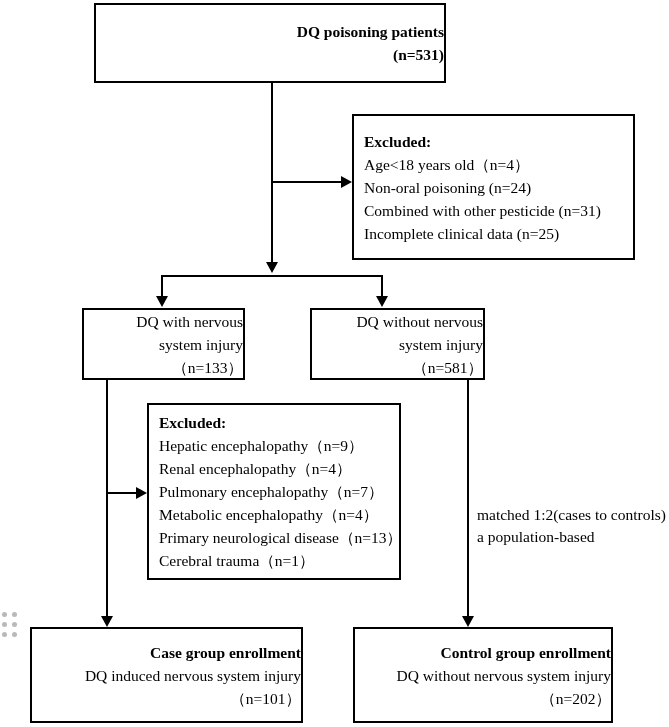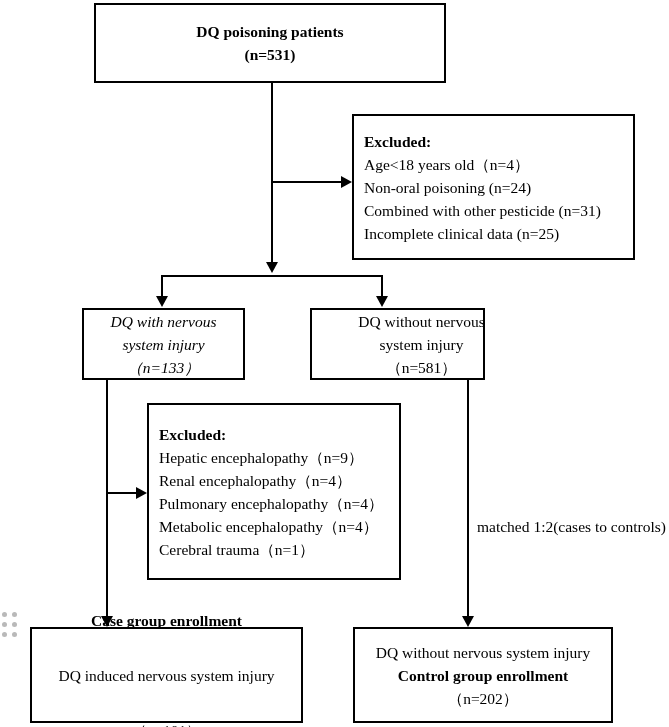--- a/index.html
+++ b/index.html
@@ -20,21 +20,21 @@
   .box {
     position: absolute;
     box-sizing: border-box;
     border: 2px solid #000000;
     background: #ffffff;
     display: flex;
     flex-direction: column;
     justify-content: center;
   }
   .box.center-text {
-    align-items: center;
+    align-items: flex-end;
     text-align: center;
   }
   .box.left-text {
     align-items: flex-start;
     text-align: left;
   }
   .box .tline {
     font-size: 15.5px;
     line-height: 23px;
     white-space: nowrap;
@@ -69,21 +69,20 @@
     height: 0;
     border-top: 6px solid transparent;
     border-bottom: 6px solid transparent;
     border-left: 11px solid #000000;
   }
   .note {
     position: absolute;
     font-size: 15.5px;
     line-height: 22px;
     white-space: nowrap;
-    margin-top: 12px;
   }
   
   .grip {
     position: absolute;
     display: grid;
     grid-template-columns: repeat(2, 5px);
     grid-template-rows: repeat(3, 5px);
     gap: 5px 5px;
   }
   .grip i {
@@ -117,21 +116,21 @@
     <div class="tline">Combined with other pesticide (n=31)</div>
     <div class="tline">Incomplete clinical data (n=25)</div>
   </div>
 
   <div class="hline" style="left:161px; top:275px; width:222px;"></div>
   <div class="vline" style="left:161px; top:275px; height:22px;"></div>
   <div class="arrow-down" style="left:156px; top:296px;"></div>
   <div class="vline" style="left:381px; top:275px; height:22px;"></div>
   <div class="arrow-down" style="left:376px; top:296px;"></div>
 
-  <div class="box center-text" style="left:82px; top:308px; width:163px; height:72px;font-style:italic;">
+  <div class="box center-text" style="left:82px; top:308px; width:163px; height:72px;">
     <div class="tline">DQ with nervous</div>
     <div class="tline">system injury</div>
     <div class="tline">（n=133）</div>
   </div>
 
   <div class="box center-text" style="left:310px; top:308px; width:175px; height:72px;padding-left:48px;">
     <div class="tline">DQ without nervous</div>
     <div class="tline">system injury</div>
     <div class="tline">（n=581）</div>
   </div>
@@ -139,39 +138,41 @@
   <div class="vline" style="left:106px; top:380px; height:238px;"></div>
   <div class="arrow-down" style="left:101px; top:616px;"></div>
 
   <div class="hline" style="left:106px; top:492px; width:30px;"></div>
   <div class="arrow-right" style="left:136px; top:487px;"></div>
 
   <div class="box left-text" style="left:147px; top:403px; width:254px; height:177px;">
     <div class="tline bold">Excluded:</div>
     <div class="tline">Hepatic encephalopathy（n=9）</div>
     <div class="tline">Renal encephalopathy（n=4）</div>
-    <div class="tline">Pulmonary encephalopathy（n=4）</div>
+    <div class="tline">Pulmonary encephalopathy（n=7）</div>
     <div class="tline">Metabolic encephalopathy（n=4）</div>
+    <div class="tline">Primary neurological disease（n=13）</div>
     <div class="tline">Cerebral trauma（n=1）</div>
   </div>
 
   <div class="vline" style="left:467px; top:380px; height:238px;"></div>
   <div class="arrow-down" style="left:462px; top:616px;"></div>
 
   <div class="note" style="left:477px; top:504px;">matched 1:2(cases to controls)</div>
+  <div class="note" style="left:477px; top:526px;">a population-based</div>
 
-  <div class="box center-text" style="left:30px; top:627px; width:273px; height:96px;gap:32px;">
+  <div class="box center-text" style="left:30px; top:627px; width:273px; height:96px;">
     <div class="tline bold">Case group enrollment</div>
     <div class="tline">DQ induced nervous system injury</div>
     <div class="tline">（n=101）</div>
   </div>
 
   <div class="box center-text" style="left:353px; top:627px; width:260px; height:96px;">
+    <div class="tline bold">Control group enrollment</div>
     <div class="tline">DQ without nervous system injury</div>
-    <div class="tline bold">Control group enrollment</div>
     <div class="tline">（n=202）</div>
   </div>
 
   <div class="grip" style="left:2px; top:612px;">
     <i></i>
     <i></i>
     <i></i>
     <i></i>
     <i></i>
     <i></i>

